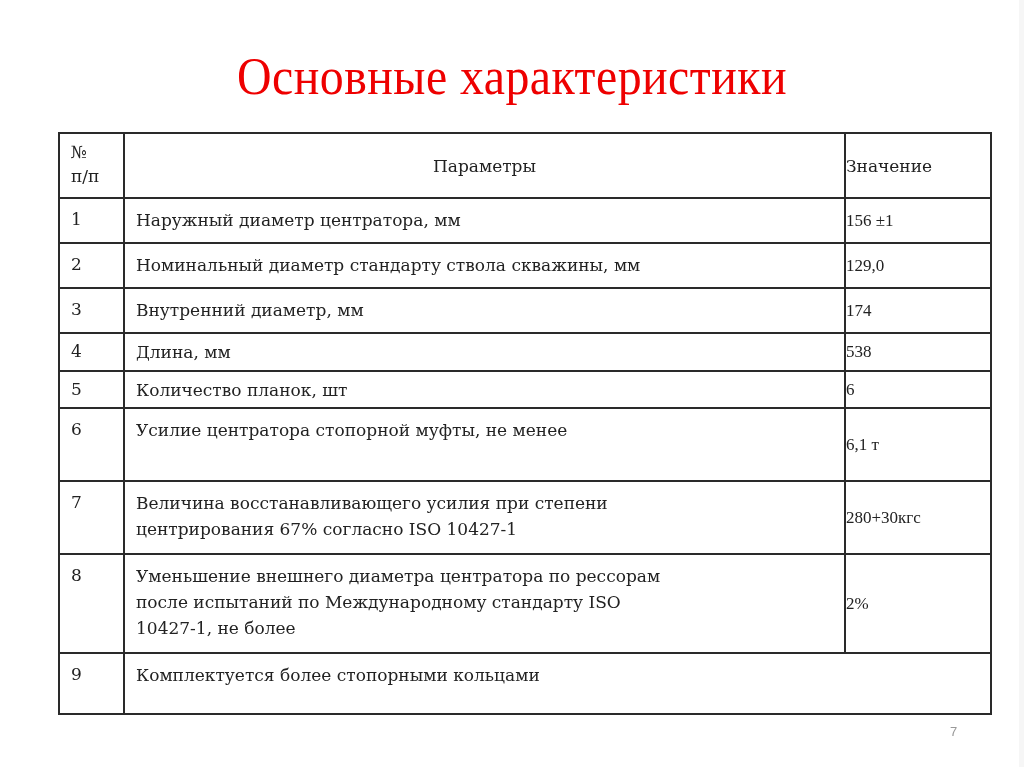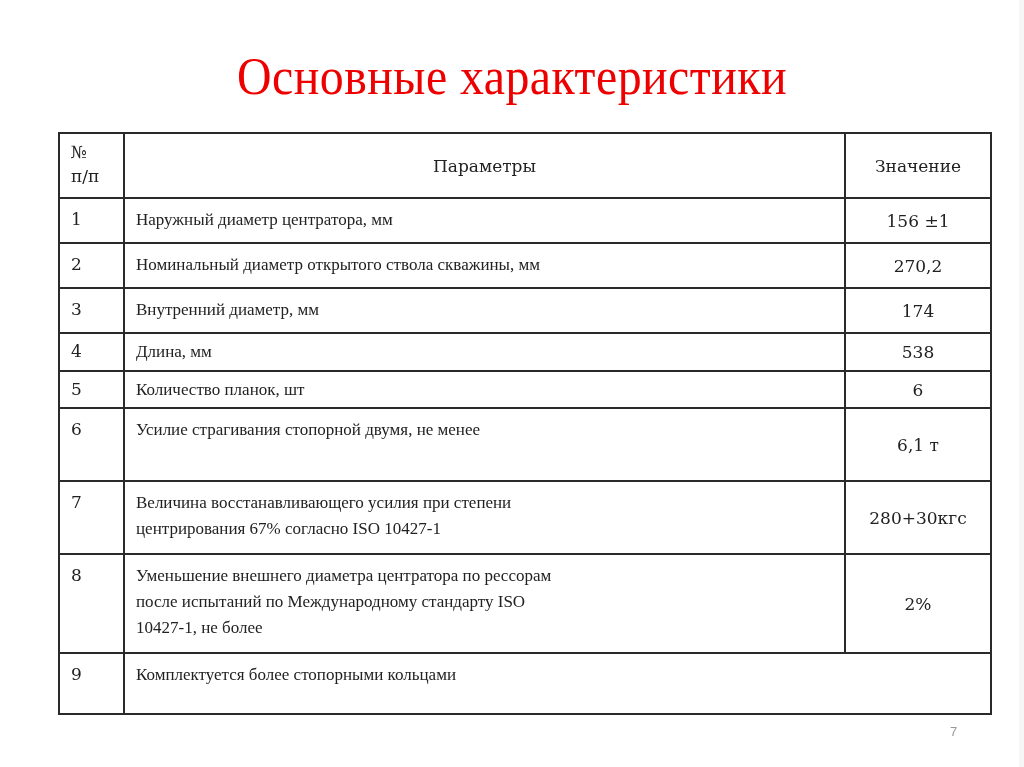--- a/index.html
+++ b/index.html
@@ -59,38 +59,38 @@
     .col-num { width: 65px; }
     .col-param { width: 721px; }
     .col-val { width: 146px; }
     .num-cell {
       padding: 8px 0 0 11px !important;
       line-height: 24px;
     }
     .param-cell {
       padding: 8px 0 0 11px !important;
       line-height: 26px;
-      font-family: Liberation Serif, serif;
     }
     .val-cell {
-      text-align: center;
+      text-align: left;
       vertical-align: middle !important;
       line-height: 24px;
+      font-family: Liberation Serif, serif;
     }
     .hdr-num {
       padding: 6px 0 0 11px !important;
       line-height: 24px;
       text-align: left;
     }
     .hdr-param {
       text-align: center;
       vertical-align: middle !important;
     }
     .hdr-val {
-      text-align: center;
+      text-align: left;
       vertical-align: middle !important;
     }
     tr.r-h { height: 65px; }
     tr.r1 { height: 45px; }
     tr.r2 { height: 45px; }
     tr.r3 { height: 45px; }
     tr.r4 { height: 38px; }
     tr.r5 { height: 37px; }
     tr.r6 { height: 73px; }
     tr.r7 { height: 73px; }
@@ -138,23 +138,23 @@
       <td class="num-cell">1</td>
       <td class="param-cell">
         <span class="line">Наружный диаметр центратора, мм</span>
       </td>
       <td class="val-cell">156 ±1</td>
     </tr>
 
     <tr class="r2">
       <td class="num-cell">2</td>
       <td class="param-cell">
-        <span class="line">Номинальный диаметр открытого ствола скважины, мм</span>
-      </td>
-      <td class="val-cell">270,2</td>
+        <span class="line">Номинальный диаметр стандарту ствола скважины, мм</span>
+      </td>
+      <td class="val-cell">129,0</td>
     </tr>
 
     <tr class="r3">
       <td class="num-cell">3</td>
       <td class="param-cell">
         <span class="line">Внутренний диаметр, мм</span>
       </td>
       <td class="val-cell">174</td>
     </tr>
 
@@ -170,21 +170,21 @@
       <td class="num-cell">5</td>
       <td class="param-cell">
         <span class="line">Количество планок, шт</span>
       </td>
       <td class="val-cell">6</td>
     </tr>
 
     <tr class="r6">
       <td class="num-cell">6</td>
       <td class="param-cell">
-        <span class="line">Усилие страгивания стопорной двумя, не менее</span>
+        <span class="line">Усилие центратора стопорной муфты, не менее</span>
       </td>
       <td class="val-cell">6,1 т</td>
     </tr>
 
     <tr class="r7">
       <td class="num-cell">7</td>
       <td class="param-cell">
         <span class="line">Величина восстанавливающего усилия при степени</span>
         <span class="line">центрирования 67% согласно  ISO 10427-1</span>
       </td>

